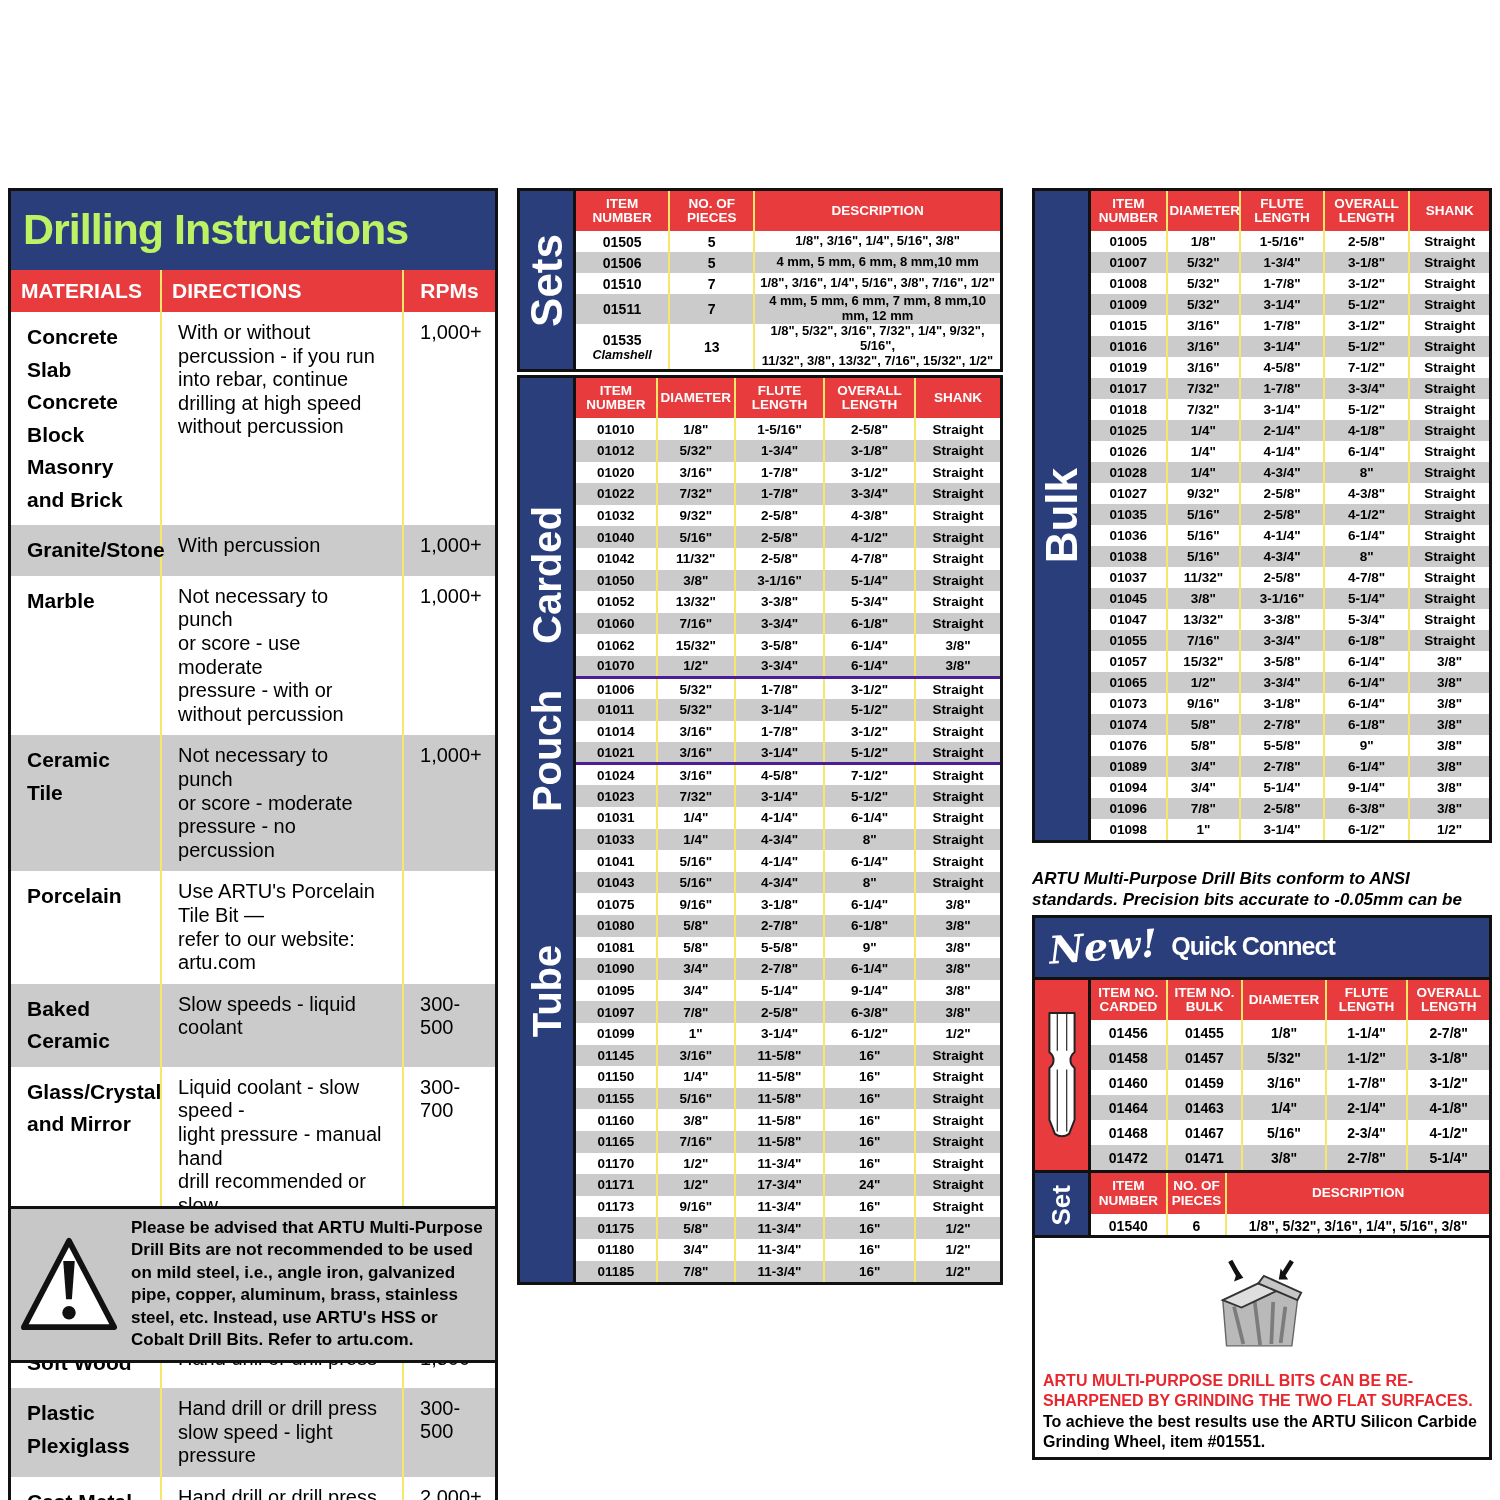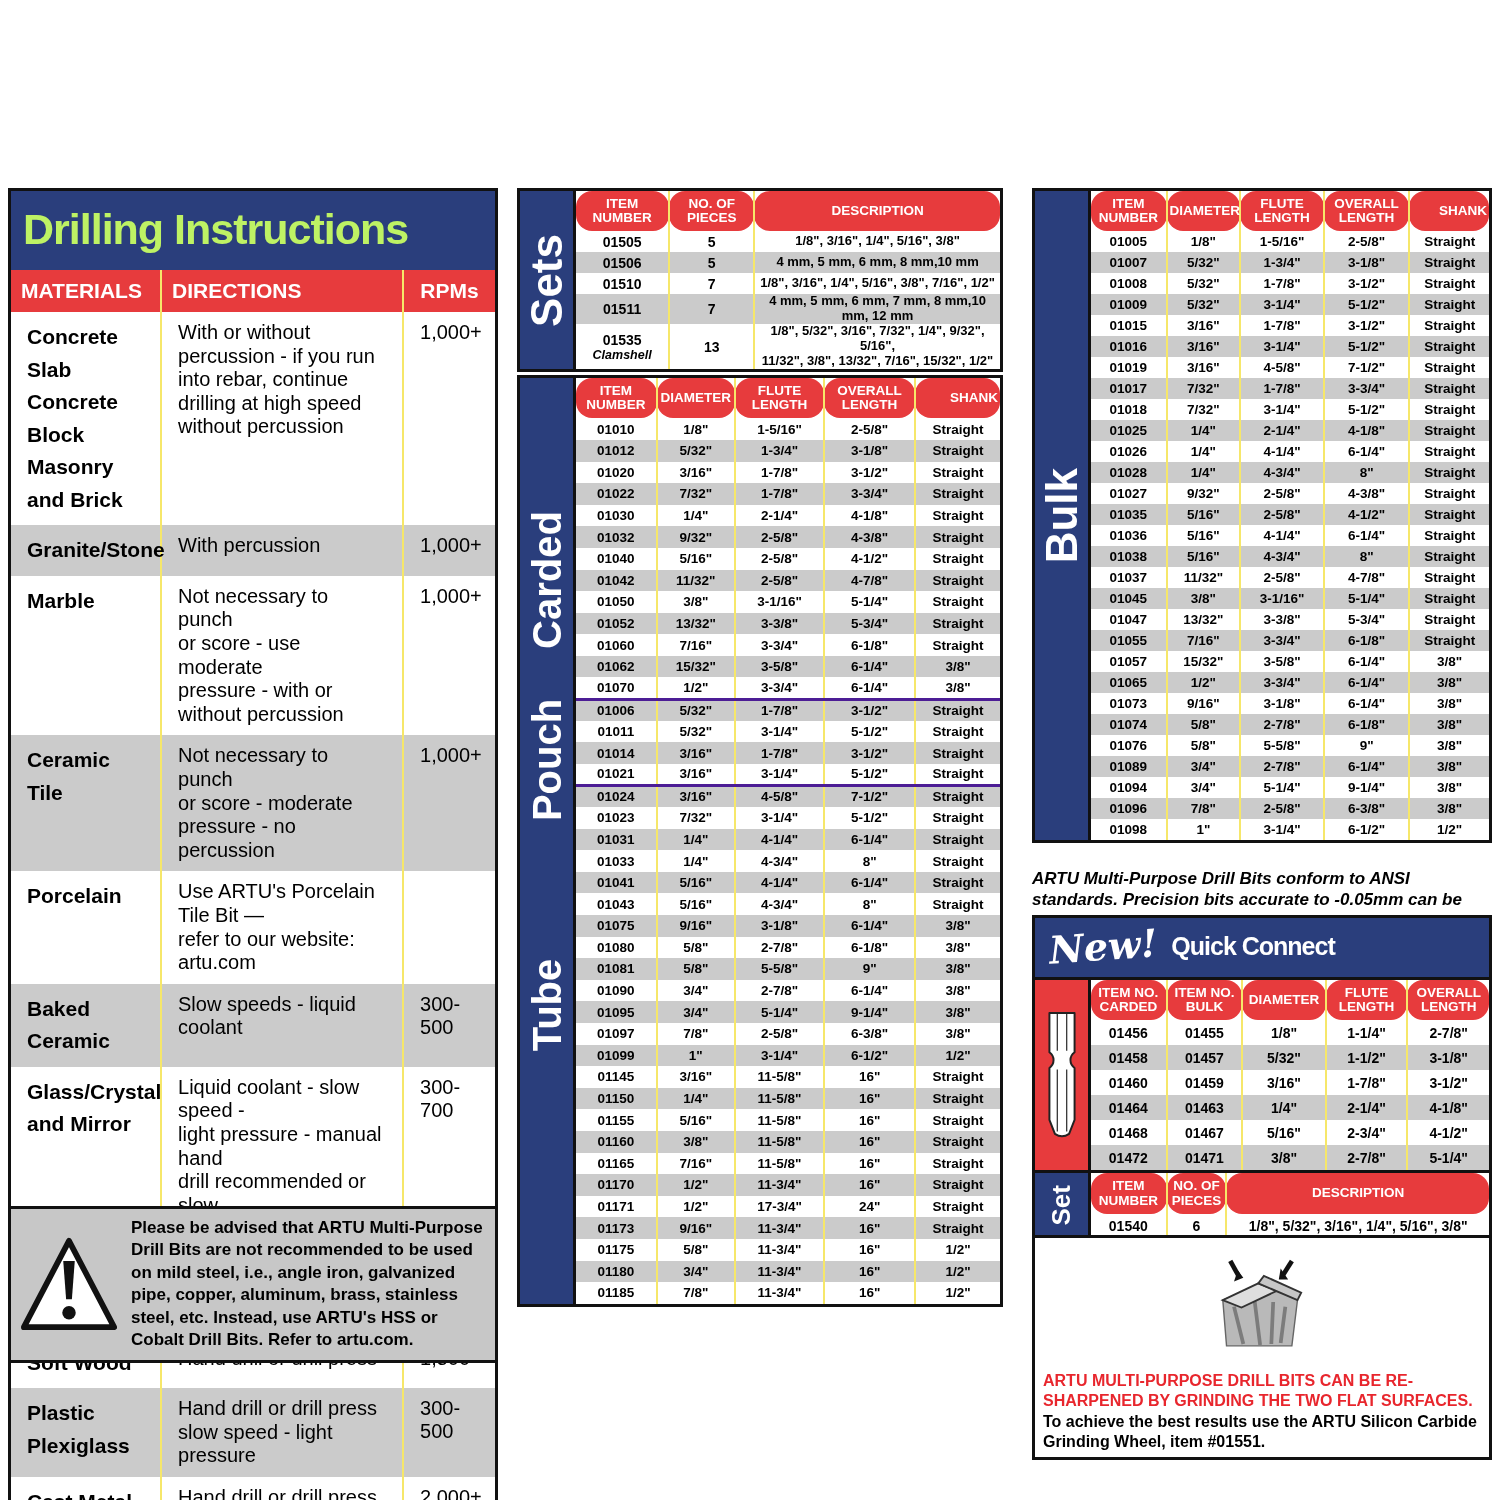--- a/index.html
+++ b/index.html
@@ -37,41 +37,41 @@
   .warn-tri{flex:0 0 96px;}
 
   
   .hpanel{display:flex;align-items:stretch;}
   .sidebar{background:var(--navy);border-right:3px solid var(--ink);position:relative;flex:0 0 56px;display:flex;align-items:center;justify-content:center;}
   .vlabel{writing-mode:vertical-rl;transform:rotate(180deg);color:#fff;font-weight:bold;font-size:44px;letter-spacing:0;}
   .vlabel.small{font-size:26px;}
   .side-abs{position:absolute;left:50%;}
   .side-abs .vlabel{position:static;}
   .spec{flex:1;table-layout:fixed;}
-  .spec thead th{font-size:13.5px;padding:6px 2px;border-radius:16px;}
+  .spec thead th{font-size:13.5px;padding:6px 2px;}
   .spec td{font-size:13.5px;font-weight:bold;text-align:center;padding:0 2px;}
   .spec .sub-line{font-weight:bold;}
 
   
   .mid-sets{left:517px;top:188px;width:486px;}
   .sets td{height:21px;font-size:14px;}
   .sets td:nth-child(3){font-size:13px;line-height:1.15;}
   .sets th:nth-child(1){width:22%;}
   .sets th:nth-child(2){width:20%;}
   .sets th:nth-child(3){width:58%;}
   .sets td:first-child .sub-line{font-style:italic;font-size:12.5px;}
 
   
   .mid-main{left:517px;top:375px;width:486px;}
   .mid-main .sidebar{flex:0 0 56px;}
   .spec5 th:nth-child(1){width:19%;}
   .spec5 th:nth-child(2){width:18.5%;}
   .spec5 th:nth-child(3){width:21%;}
   .spec5 th:nth-child(4){width:21.5%;}
-  .spec5 th:nth-child(5){width:20%;text-align:right;}
+  .spec5 th:nth-child(5){width:20%;}
   .mid-main td{height:21.6px;}
   tr.group-end td{border-bottom:3px solid #4c1d95;}
 
   
   .right-bulk{left:1032px;top:188px;width:460px;}
   .right-bulk td{height:21px;}
   .ansi-note{left:1032px;top:868px;width:460px;font-size:17px;font-weight:bold;font-style:italic;line-height:1.25;}
 
   .qc-panel{left:1032px;top:915px;width:460px;}
   .qc-title{background:var(--navy);color:#fff;display:flex;align-items:center;gap:14px;padding:6px 10px 8px 14px;border-bottom:3px solid var(--ink);}
@@ -283,27 +283,20 @@
               <td>3/16"</td>
               <td>1-7/8"</td>
               <td>3-1/2"</td>
               <td>Straight</td>
             </tr>
             <tr>
               <td>01022</td>
               <td>7/32"</td>
               <td>1-7/8"</td>
               <td>3-3/4"</td>
-              <td>Straight</td>
-            </tr>
-            <tr>
-              <td>01030</td>
-              <td>1/4"</td>
-              <td>2-1/4"</td>
-              <td>4-1/8"</td>
               <td>Straight</td>
             </tr>
             <tr>
               <td>01032</td>
               <td>9/32"</td>
               <td>2-5/8"</td>
               <td>4-3/8"</td>
               <td>Straight</td>
             </tr>
             <tr>

